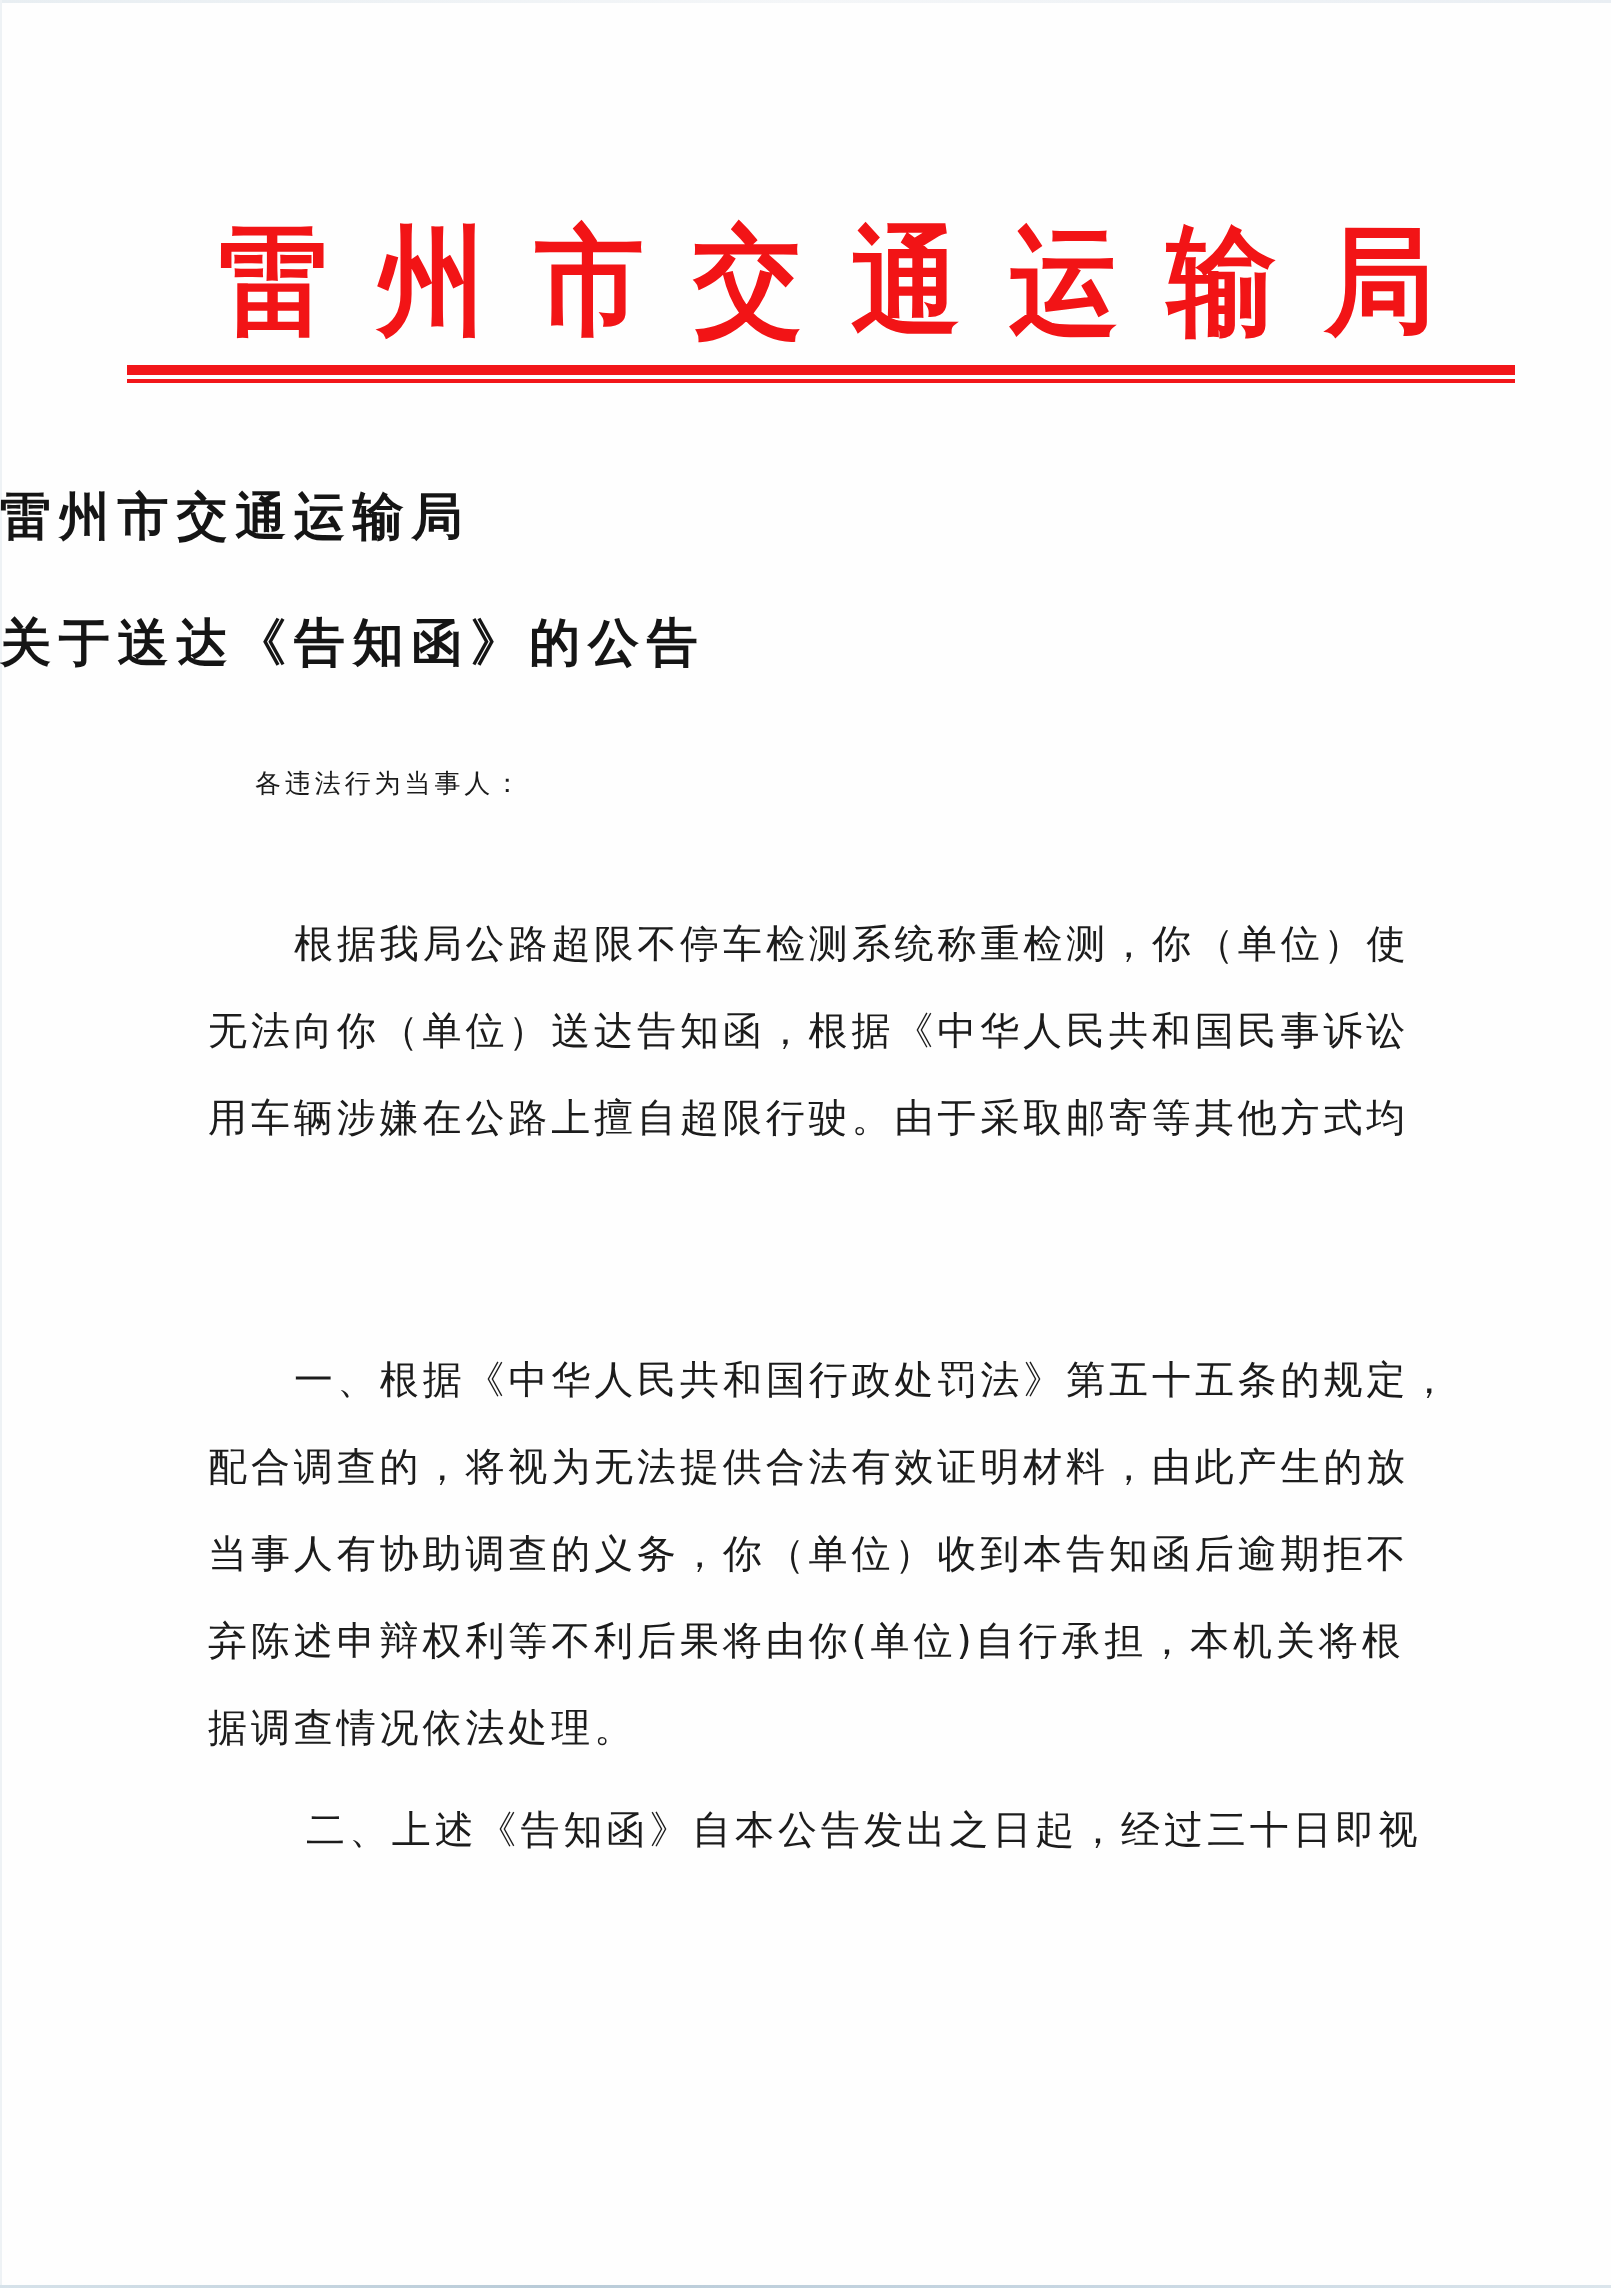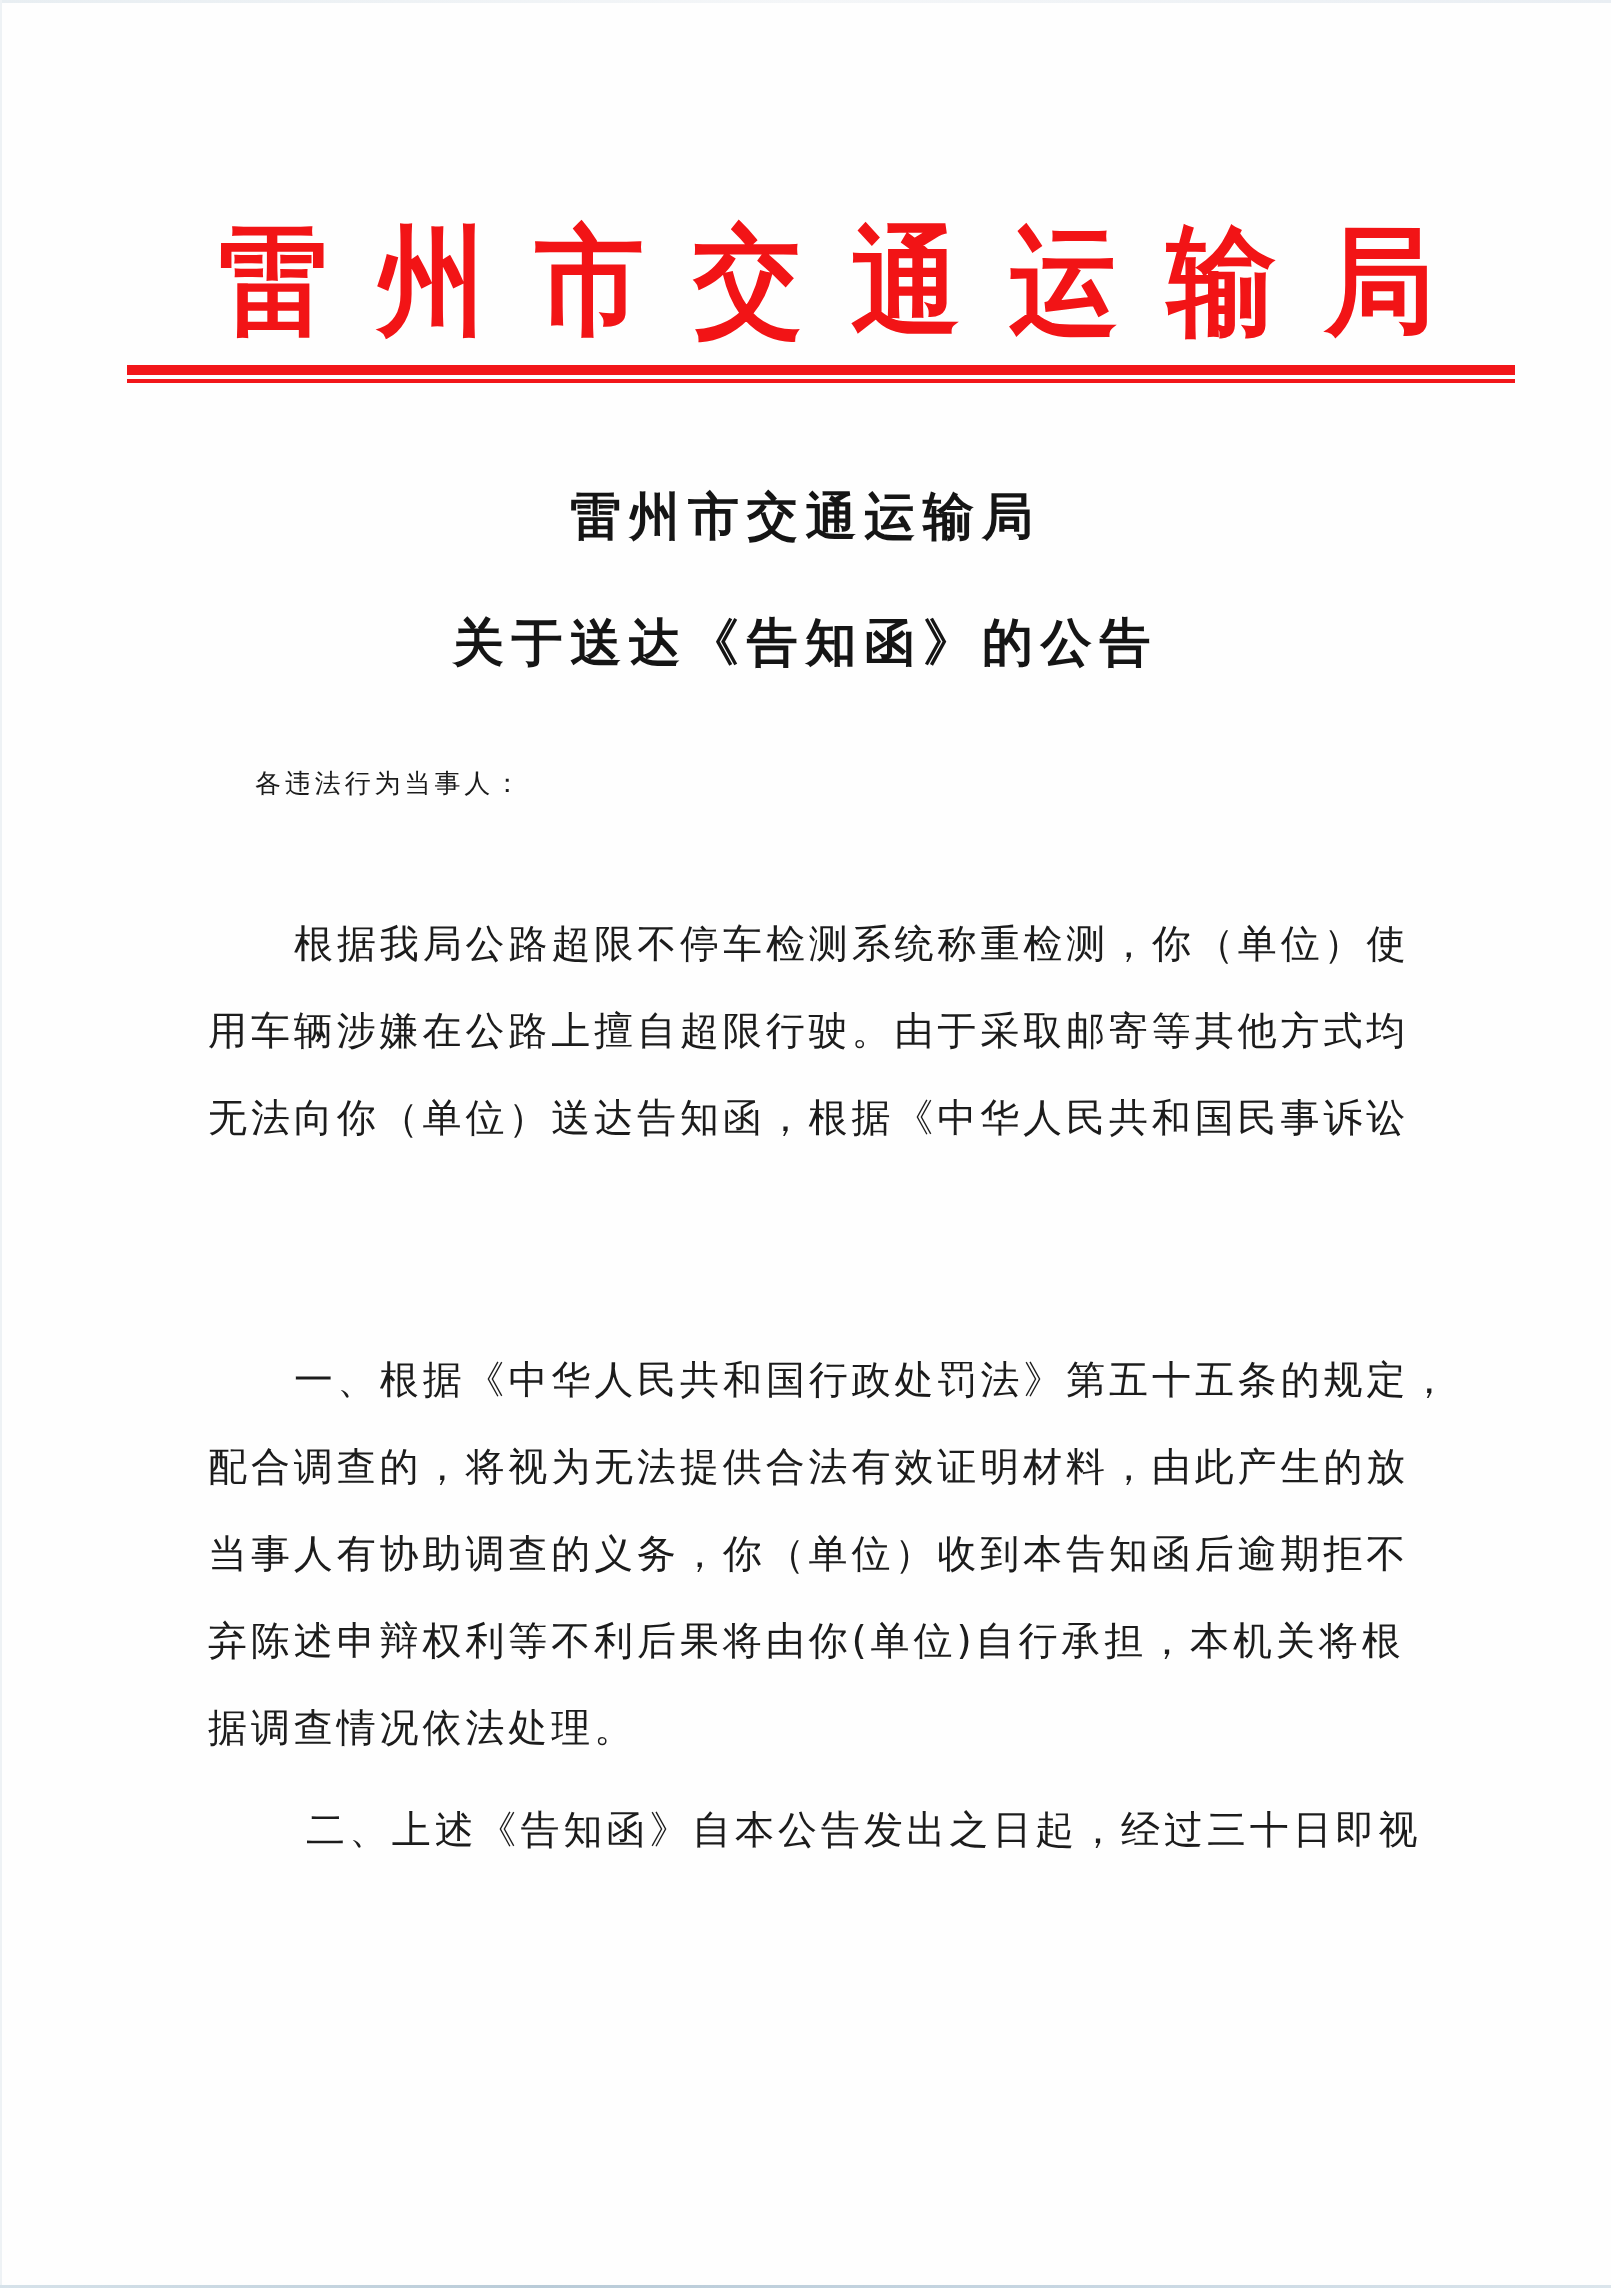--- a/index.html
+++ b/index.html
@@ -68,21 +68,20 @@
       width: 1388px;
       height: 3.9px;
       background: #f2161a;
     }
 
     
     .title {
       position: absolute;
       left: 0;
       width: 1611px;
-      text-align: center;
       font-family: "DejaVu Sans", "Liberation Sans", sans-serif;
       font-weight: bold;
       font-size: 51px;
       line-height: 62px;
       color: #151515;
       letter-spacing: 7.8px;
     }
     .title-1 { top: 486px; padding-left: 0px; }
     .title-2 { top: 612px; }
     .salutation {
@@ -131,22 +130,22 @@
 <div class="redline-thick"></div>
 <div class="redline-thin"></div>
 
 <div class="title title-1">雷州市交通运输局</div>
 <div class="title title-2">关于送达《告知函》的公告</div>
 
 <div class="salutation">各违法行为当事人：</div>
 
 <div class="para-1">
   <span class="line indent">根据我局公路超限不停车检测系统称重检测，你（单位）使</span>
+  <span class="line">无法向你（单位）送达告知函，根据《中华人民共和国民事诉讼</span>
   <span class="line">用车辆涉嫌在公路上擅自超限行驶。由于采取邮寄等其他方式均</span>
-  <span class="line">无法向你（单位）送达告知函，根据《中华人民共和国民事诉讼</span>
 </div>
 
 <div class="para-2">
   <span class="line indent">一、根据《中华人民共和国行政处罚法》第五十五条的规定，</span>
   <span class="line">配合调查的，将视为无法提供合法有效证明材料，由此产生的放</span>
   <span class="line">当事人有协助调查的义务，你（单位）收到本告知函后逾期拒不</span>
   <span class="line">弃陈述申辩权利等不利后果将由你(单位)自行承担，本机关将根</span>
   <span class="line">据调查情况依法处理。</span>
 </div>
 

